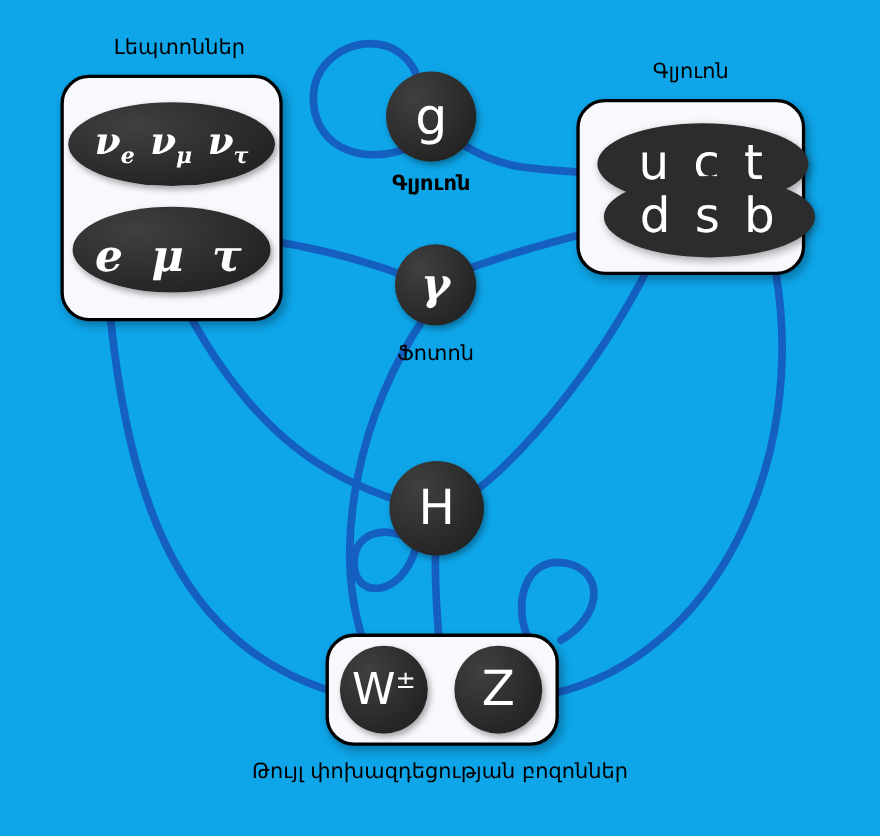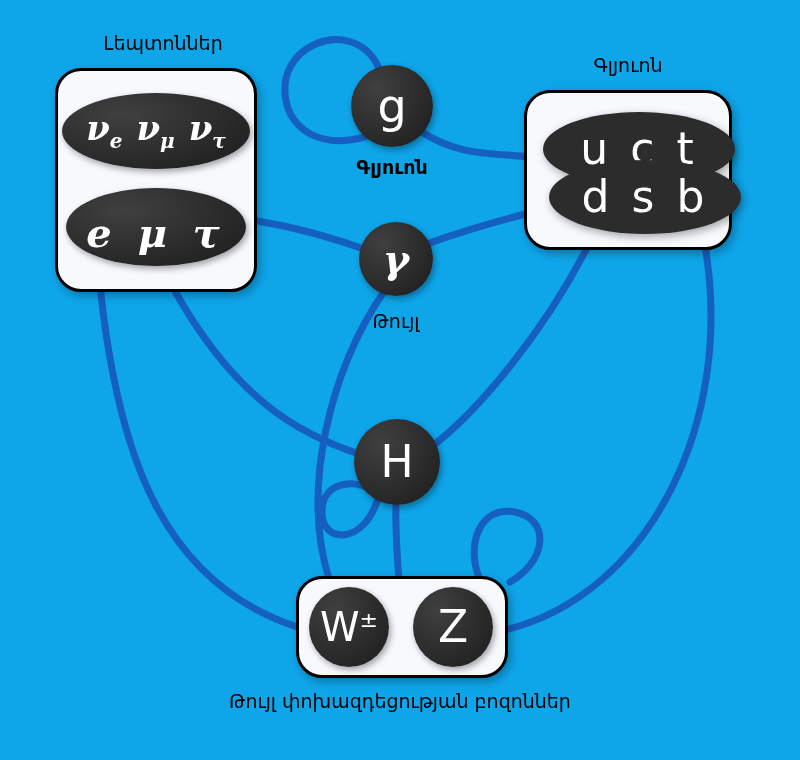--- a/index.html
+++ b/index.html
@@ -86,21 +86,21 @@
       <span class="q-row">u c t</span>
     </div>
     <div class="blob flat" style="left:14px; top:70px; width:192px; height:74px;align-items:center;">
       <span class="q-row">d s b</span>
     </div>
   </div>
 
   <div class="circle" style="left:359px; top:222px; width:74px; height:74px;">
     <span class="sym-gamma math">γ</span>
   </div>
-  <div class="diagram-label" style="left:396px; top:310px;">Թույլ</div>
+  <div class="diagram-label" style="left:396px; top:310px;">Ֆոտոն</div>
 
   <div class="circle" style="left:354px; top:419px; width:86px; height:86px;">
     <span class="sym-h">H</span>
   </div>
 
   <div class="group-box" style="left:296px; top:576px; width:212px; height:102px;"></div>
   <div class="circle" style="left:309px; top:587px; width:80px; height:80px;">
     <span class="sym-w"><span>W</span><sup>±</sup></span>
   </div>
   <div class="circle" style="left:413px; top:587px; width:80px; height:80px;">

